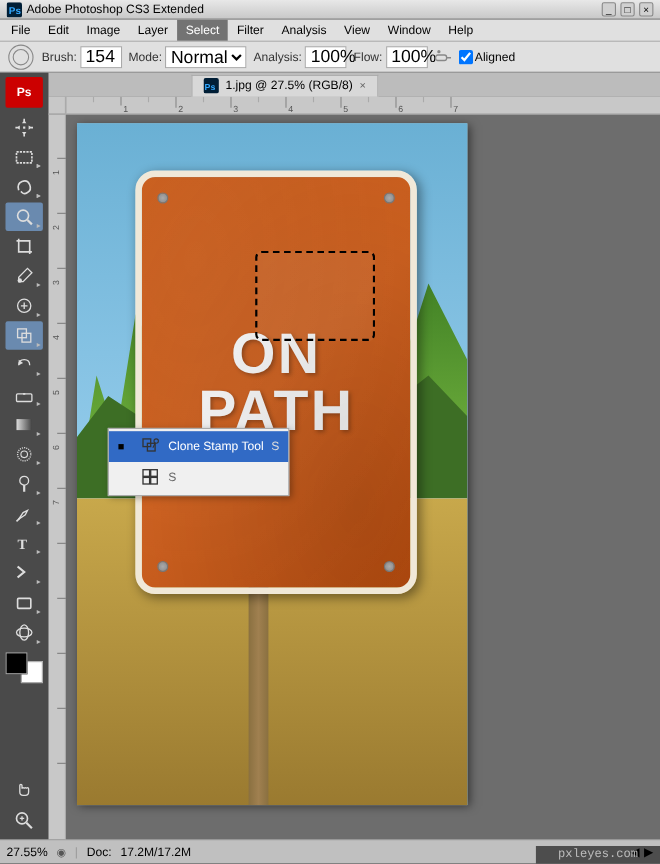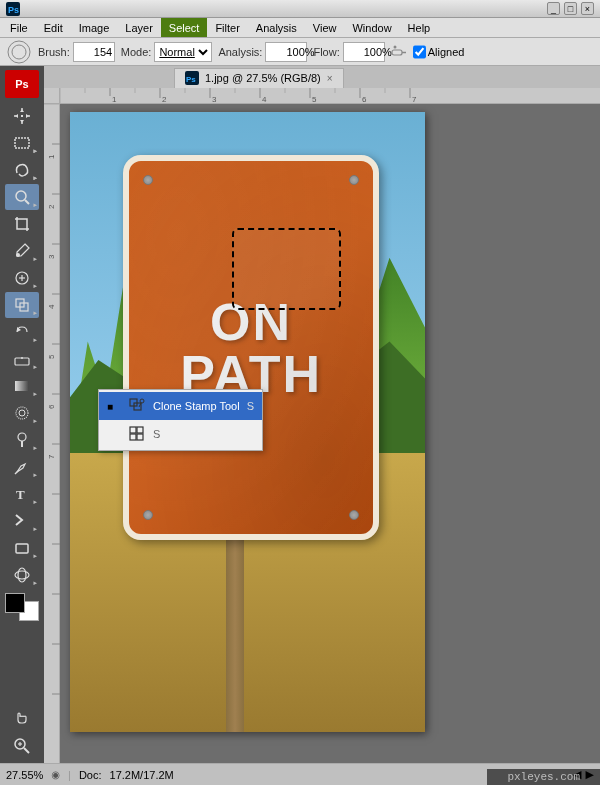--- a/index.html
+++ b/index.html
@@ -60,21 +60,21 @@
     .menu-item {
       padding: 2px 8px;
       font-size: 11px;
       cursor: pointer;
       color: #000;
       height: 100%;
       display: flex;
       align-items: center;
     }
     .menu-item:hover, .menu-item.active {
-      background: #4d7c0f;
+      background: #737373;
       color: white;
     }
 
     
     .options-bar {
       background: #e0e0e0;
       height: 28px;
       display: flex;
       align-items: center;
       padding: 0 6px;
@@ -92,22 +92,22 @@
       align-items: center;
       gap: 3px;
     }
     .options-label {
       font-size: 11px;
       color: #333;
     }
     .options-value {
       background: white;
       border: 1px solid #aaa;
-      padding: 1px 20px;
-      font-size: 11px;
+      padding: 1px 4px;
+      font-size: 16px;
       width: 38px;
       height: 20px;
       display: flex;
       align-items: center;
     }
 
     
     .workspace {
       display: flex;
       height: calc(785px - 18px - 20px - 28px - 22px);
@@ -506,20 +506,21 @@
 </head>
 <body>
 
 <div class="title-bar">
   <div class="title-bar-icon">
     <svg width="14" height="14" viewBox="0 0 14 14">
       <rect width="14" height="14" fill="#001e36" rx="2"></rect>
       <text x="2" y="11" fill="#31a8ff" font-size="9" font-weight="bold" font-family="Arial">Ps</text>
     </svg>
   </div>
+  <span class="title-bar-text">Adobe Photoshop CS3 Extended</span>
   <div class="title-bar-controls">
     <div class="title-btn">_</div>
     <div class="title-btn">□</div>
     <div class="title-btn">×</div>
   </div>
 </div>
 
 <div class="menu-bar">
   <div class="menu-item">File</div>
   <div class="menu-item">Edit</div>
@@ -539,21 +540,21 @@
       <circle cx="13" cy="13" r="11" fill="none" stroke="#888" stroke-width="1"></circle>
       <circle cx="13" cy="13" r="7" fill="none" stroke="#888" stroke-width="1"></circle>
     </svg>
   </div>
   <div class="options-group">
     <span class="options-label">Brush:</span>
     <div class="options-value">154</div>
   </div>
   <div class="options-group">
     <span class="options-label">Mode:</span>
-    <select style="font-size:11px;height:20px;text-decoration:underline;">
+    <select style="font-size:16px;height:20px;">
       <option>Normal</option>
     </select>
   </div>
   <div class="options-group">
     <span class="options-label">Analysis:</span>
     <div class="options-value">100%</div>
   </div>
   <div class="options-group">
     <span class="options-label">Flow:</span>
     <div class="options-value">100%</div>

